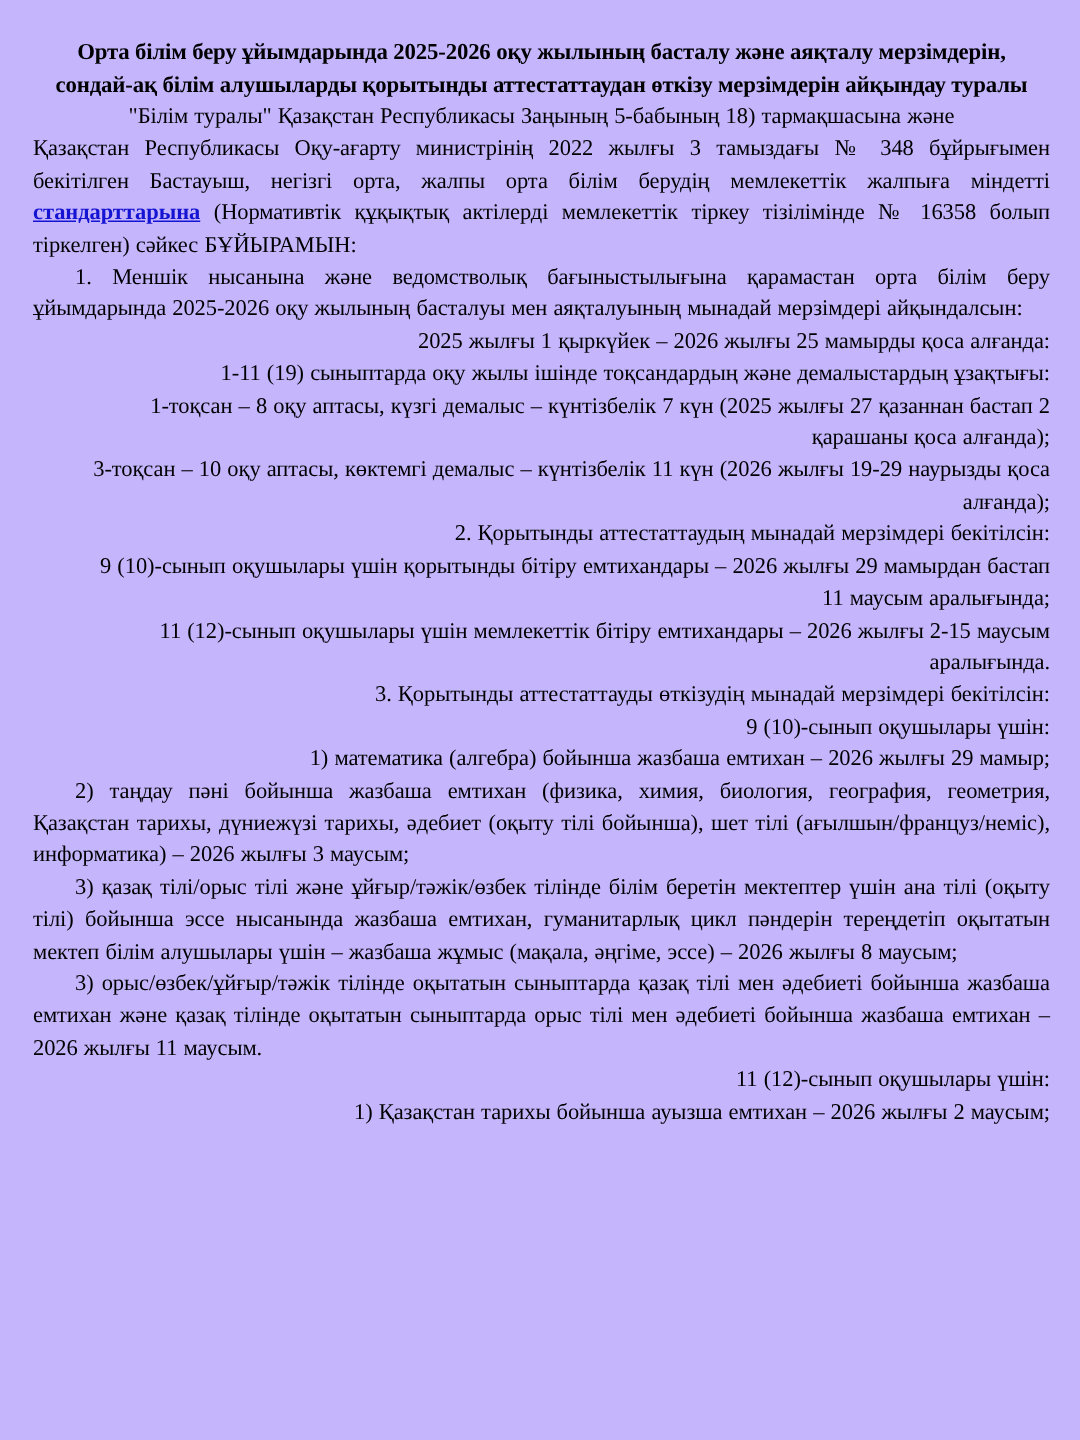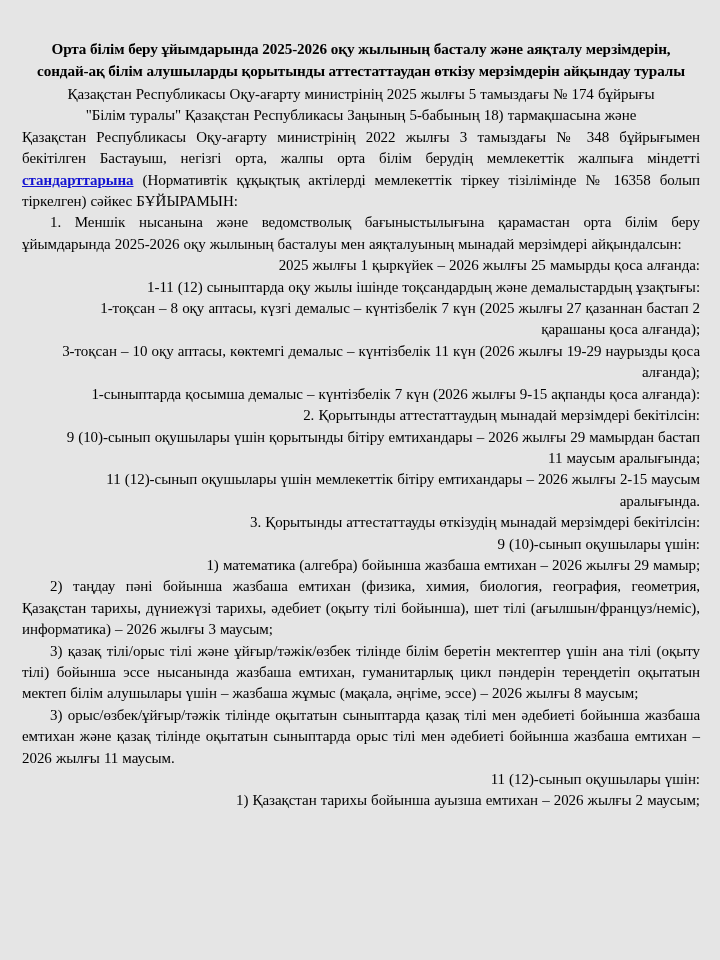--- a/index.html
+++ b/index.html
@@ -14,22 +14,22 @@
     overflow: hidden;
     font-family: "Liberation Serif", "DejaVu Serif", serif;
     color: #000000;
     -webkit-font-smoothing: none;
   }
   .page {
     position: relative;
     width: 720px;
     height: 960px;
     box-sizing: border-box;
-    padding: 38px 20px 0 22px;
-    background: #e5e5e5;
+    padding: 24px 20px 0 22px;
+    background: #c4b5fd;
   }
   .doc-title {
     font-weight: bold;
     font-size: 15.2px;
     line-height: 22px;
     text-align: center;
     margin: 0 8px 0 8px;
     letter-spacing: -0.1px;
   }
   .para {
@@ -59,38 +59,36 @@
     margin-top: 0;
   }
 </style>
 </head>
 <body>
 
 <div class="page">
 
   <h1 class="doc-title">Орта білім беру ұйымдарында 2025-2026 оқу жылының басталу және аяқталу мерзімдерін, сондай-ақ білім алушыларды қорытынды аттестаттаудан өткізу мерзімдерін айқындау туралы</h1>
 
-  <p class="para center-ish block" style="margin-top:2px;">Қазақстан Республикасы Оқу-ағарту министрінің 2025 жылғы 5 тамыздағы № 174 бұйрығы</p>
 
   <p class="para center-ish">"Білім  туралы" Қазақстан Республикасы Заңының 5-бабының 18) тармақшасына  және</p>
 
   <p class="para just"><span>Қазақстан Республикасы Оқу-ағарту министрінің 2022 жылғы 3 тамыздағы № 348 бұйрығымен бекітілген  Бастауыш,  негізгі  орта, жалпы орта білім  берудің мемлекеттік  жалпыға міндетті </span><a class="link" href="#">стандарттарына</a><span> (Нормативтік құқықтық  актілерді  мемлекеттік  тіркеу  тізілімінде  № 16358 болып тіркелген)  сәйкес БҰЙЫРАМЫН:</span></p>
 
   <p class="para indent just">1. Меншік  нысанына және ведомстволық бағыныстылығына қарамастан  орта білім  беру ұйымдарында 2025-2026 оқу жылының басталуы мен аяқталуының мынадай мерзімдері айқындалсын:</p>
 
   <p class="para indent">2025 жылғы 1 қыркүйек – 2026 жылғы 25 мамырды қоса алғанда:</p>
 
-  <p class="para indent">1-11 (12) сыныптарда оқу  жылы ішінде  тоқсандардың  және демалыстардың  ұзақтығы:</p>
+  <p class="para indent">1-11 (19) сыныптарда оқу  жылы ішінде  тоқсандардың  және демалыстардың  ұзақтығы:</p>
 
   <p class="para indent">1-тоқсан – 8 оқу  аптасы, күзгі  демалыс – күнтізбелік  7 күн (2025 жылғы 27 қазаннан бастап 2 қарашаны қоса алғанда);</p>
 
 
   <p class="para indent">3-тоқсан – 10 оқу  аптасы, көктемгі  демалыс – күнтізбелік  11 күн (2026 жылғы 19-29 наурызды қоса алғанда);</p>
 
-  <p class="para indent">1-сыныптарда қосымша  демалыс – күнтізбелік  7 күн (2026 жылғы 9-15 ақпанды қоса алғанда):</p>
 
 
   <p class="para indent">2. Қорытынды аттестаттаудың мынадай мерзімдері  бекітілсін:</p>
 
   <p class="para indent">9 (10)-сынып оқушылары  үшін  қорытынды бітіру  емтихандары – 2026 жылғы 29 мамырдан бастап 11 маусым аралығында;</p>
 
   <p class="para indent">11 (12)-сынып оқушылары  үшін  мемлекеттік  бітіру  емтихандары – 2026 жылғы 2-15 маусым аралығында.</p>
 
   <p class="para indent">3. Қорытынды аттестаттауды өткізудің  мынадай мерзімдері  бекітілсін:</p>
 

